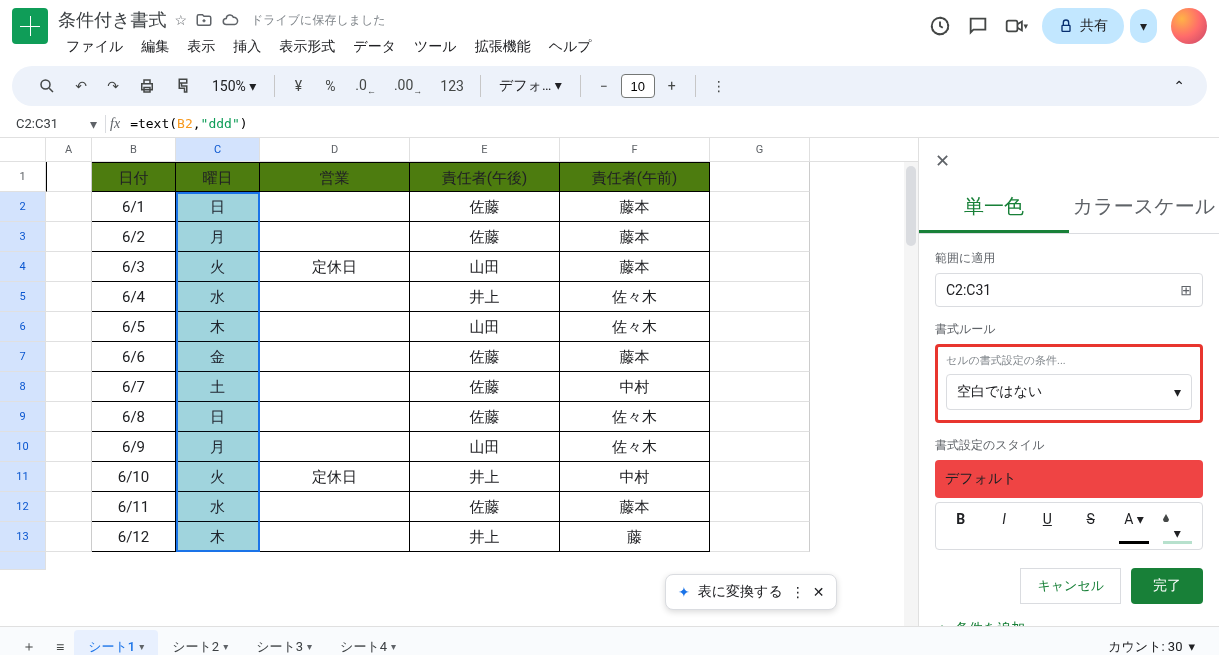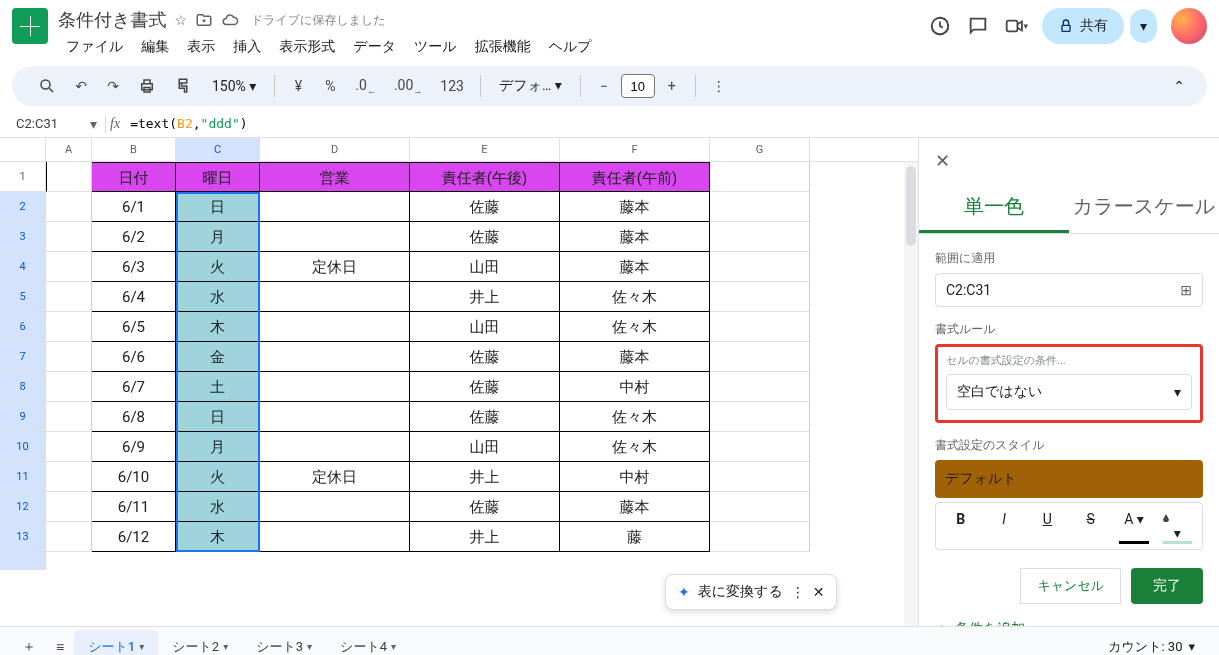--- a/index.html
+++ b/index.html
@@ -53,21 +53,21 @@
   .ch.sel { background: #d3e3fd; color: #0b57d0; }
 
   
   .grid-body { display: flex; height: 460px; overflow: hidden; }
   .row-headers { width: 46px; }
   .rh { height: 30px; border-bottom: 1px solid #e0e0e0; border-right: 1px solid #e0e0e0; text-align: center; font-size: 11px; color: #5f6368; line-height: 30px; background: #fff; }
   .rh.sel { background: #d3e3fd; color: #0b57d0; }
   .cells { position: relative; }
   .row { display: flex; height: 30px; }
   .cell { border-right: 1px solid #ccc; border-bottom: 1px solid #ccc; text-align: center; line-height: 30px; font-size: 15px; overflow: hidden; }
-  .row.hdr .cell { background: #d946ef; font-weight: normal; border: 1px solid #000; border-left: none; }
+  .row.hdr .cell { background: #4d7c0f; font-weight: normal; border: 1px solid #000; border-left: none; }
   .row.hdr .cell:first-child { border-left: 1px solid #000; }
   .row.data .cell { border: 1px solid #000; border-top: none; border-left: none; }
   .row.data .cell:first-child { border-left: 1px solid #000; }
   .row.data .cell.colA { border: none; border-right: 1px solid #ccc; border-bottom: 1px solid #e0e0e0; }
   .cell.colA.hdr-a { border: none; border-right: 1px solid #ccc; border-bottom: 1px solid #e0e0e0; background: #fff; }
   .cell.hl { background: #a8dadc; }
   .sel-overlay { position: absolute; border: 2px solid #1a73e8; background: rgba(26,115,232,0.06); pointer-events: none; }
 
   
   .wA { width: 46px; } .wB { width: 84px; } .wC { width: 84px; } .wD { width: 150px; } .wE { width: 150px; } .wF { width: 150px; } .wG { width: 100px; }
@@ -83,21 +83,21 @@
   .sb-close { cursor: pointer; color: #5f6368; font-size: 18px; }
   .sb-tabs { display: flex; border-bottom: 1px solid #dadce0; margin: 0 -16px 16px -16px; }
   .sb-tab { flex: 1; text-align: center; padding: 10px 0; cursor: pointer; color: #5f6368; font-size: 20px; }
   .sb-tab.active { color: #188038; border-bottom: 3px solid #188038; font-weight: 500; }
   .sb-label { font-size: 12px; color: #5f6368; margin: 14px 0 6px; }
   .sb-input { width: 100%; border: 1px solid #dadce0; border-radius: 4px; padding: 8px 10px; font-size: 14px; display: flex; justify-content: space-between; align-items: center; }
   .sb-input .grid-ic { color: #5f6368; }
   .rule-box { border: 3px solid #e8352e; padding: 6px 8px 10px 8px; border-radius: 4px; margin-top: 4px; }
   .rule-sub { font-size: 11px; color: #80868b; margin-bottom: 6px; }
   .sb-select { width: 100%; border: 1px solid #dadce0; border-radius: 4px; padding: 8px 10px; font-size: 14px; display: flex; justify-content: space-between; align-items: center; cursor: pointer; }
-  .style-preview { background: #a16207; padding: 10px; border-radius: 4px; font-size: 14px; margin-top: 6px; }
+  .style-preview { background: #ef4444; padding: 10px; border-radius: 4px; font-size: 14px; margin-top: 6px; }
   .style-bar { display: flex; gap: 2px; margin-top: 4px; border: 1px solid #dadce0; border-radius: 4px; padding: 4px; }
   .st-btn { flex: 1; text-align: center; padding: 4px 2px; cursor: pointer; font-size: 14px; position: relative; }
   .sb-actions { display: flex; justify-content: flex-end; gap: 10px; margin-top: 18px; }
   .btn-cancel { padding: 8px 16px; border: 1px solid #dadce0; border-radius: 0; background: #fff; cursor: pointer; font-size: 13px; color: #188038; }
   .btn-done { padding: 8px 22px; border: none; border-radius: 4px; background: #188038; color: #fff; cursor: pointer; font-size: 14px; }
   .add-rule { color: #188038; font-size: 14px; margin-top: 16px; cursor: pointer; display: flex; align-items: center; gap: 6px; }
 
   
   .bottom { display: flex; align-items: center; height: 40px; border-top: 1px solid #e0e0e0; padding: 0 12px; background: #f9fbfd; }
   .bt-btn { padding: 6px 10px; cursor: pointer; color: #444746; border-radius: 4px; }

